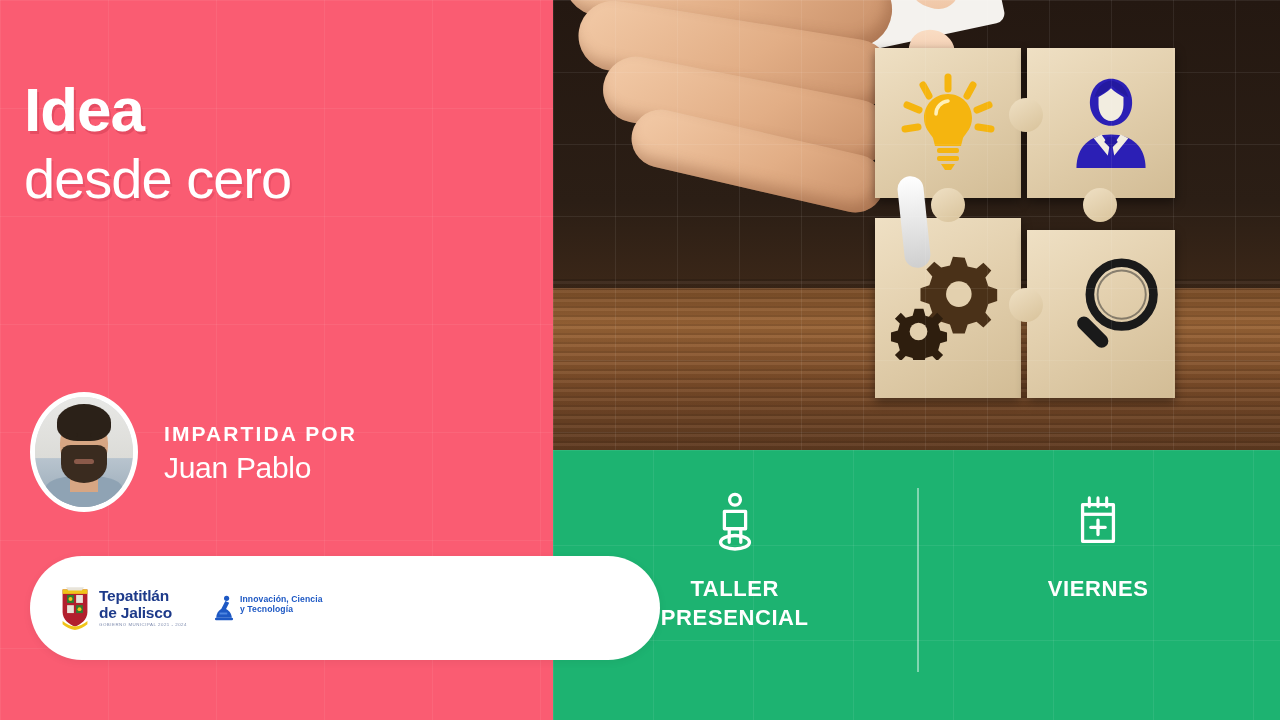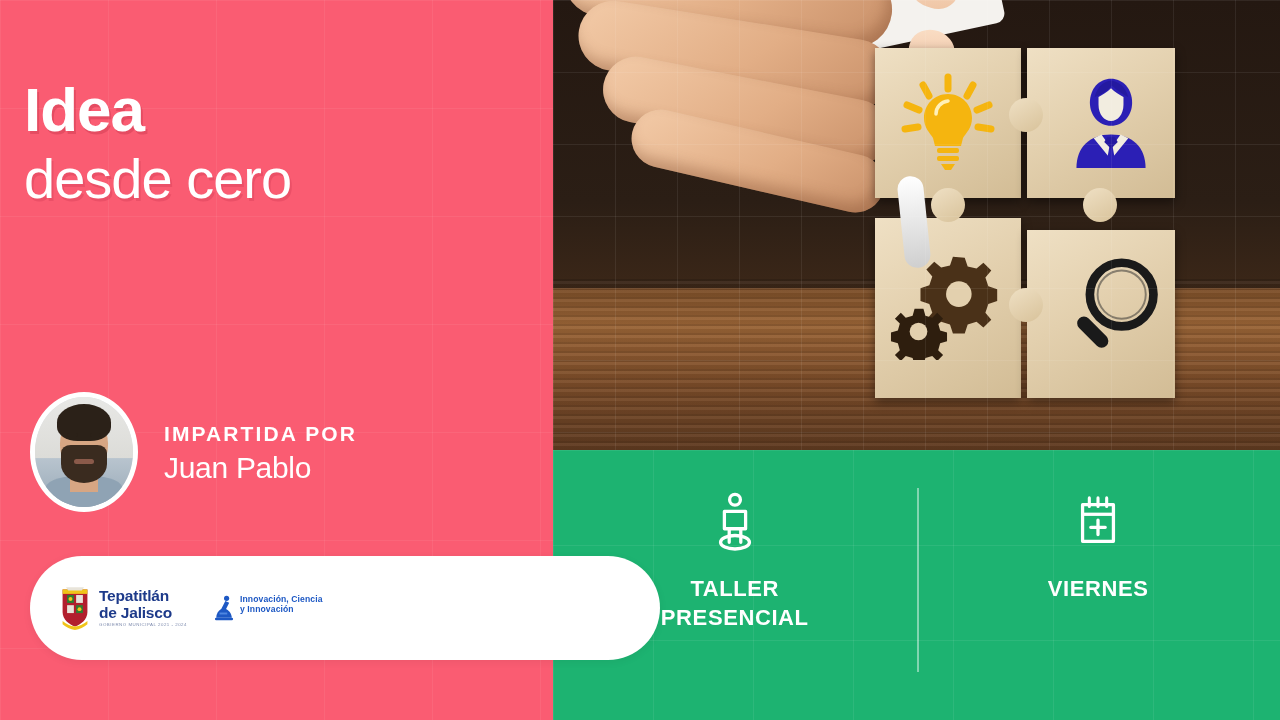--- a/index.html
+++ b/index.html
@@ -374,21 +374,21 @@
     <div class="ict">
       <svg class="ict-icon" viewBox="0 0 34 42">
         <circle cx="21" cy="6" r="4" fill="#1D58C4"></circle>
         <path d="M19 10l-6 12 6 3 6-12z" fill="#1D58C4"></path>
         <path d="M13 22c-5 3-8 8-8 14h24c0-7-5-12-10-14z" fill="#1D58C4"></path>
         <rect x="3" y="36" width="28" height="4" rx="2" fill="#1D58C4"></rect>
         <rect x="10" y="28" width="12" height="3" fill="#4E86E0"></rect>
       </svg>
       <div class="ict-text">
         <div>Innovación, Ciencia</div>
-        <div>y Innovación</div>
+        <div>y Tecnología</div>
       </div>
     </div>
 
 
   </div>
 
   <div class="info-row">
 
     <div class="info-col">
       <svg class="info-icon" viewBox="0 0 56 62">

